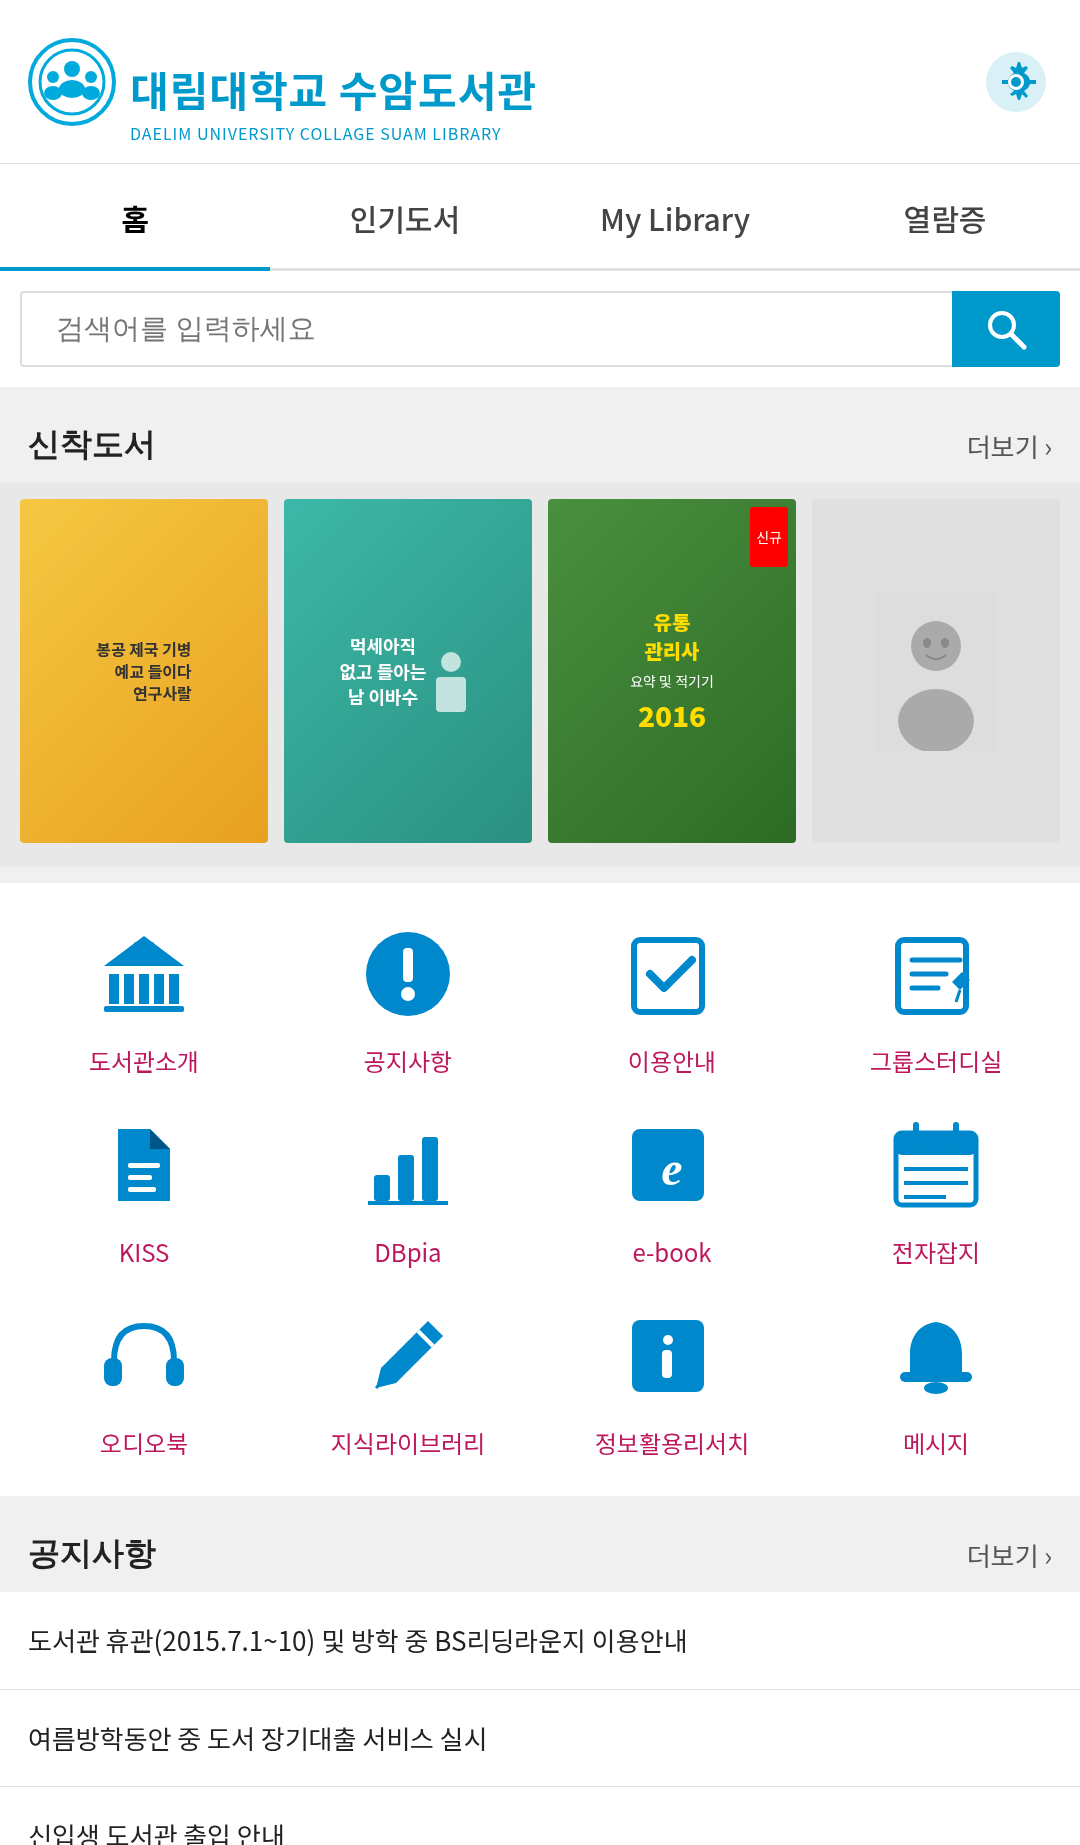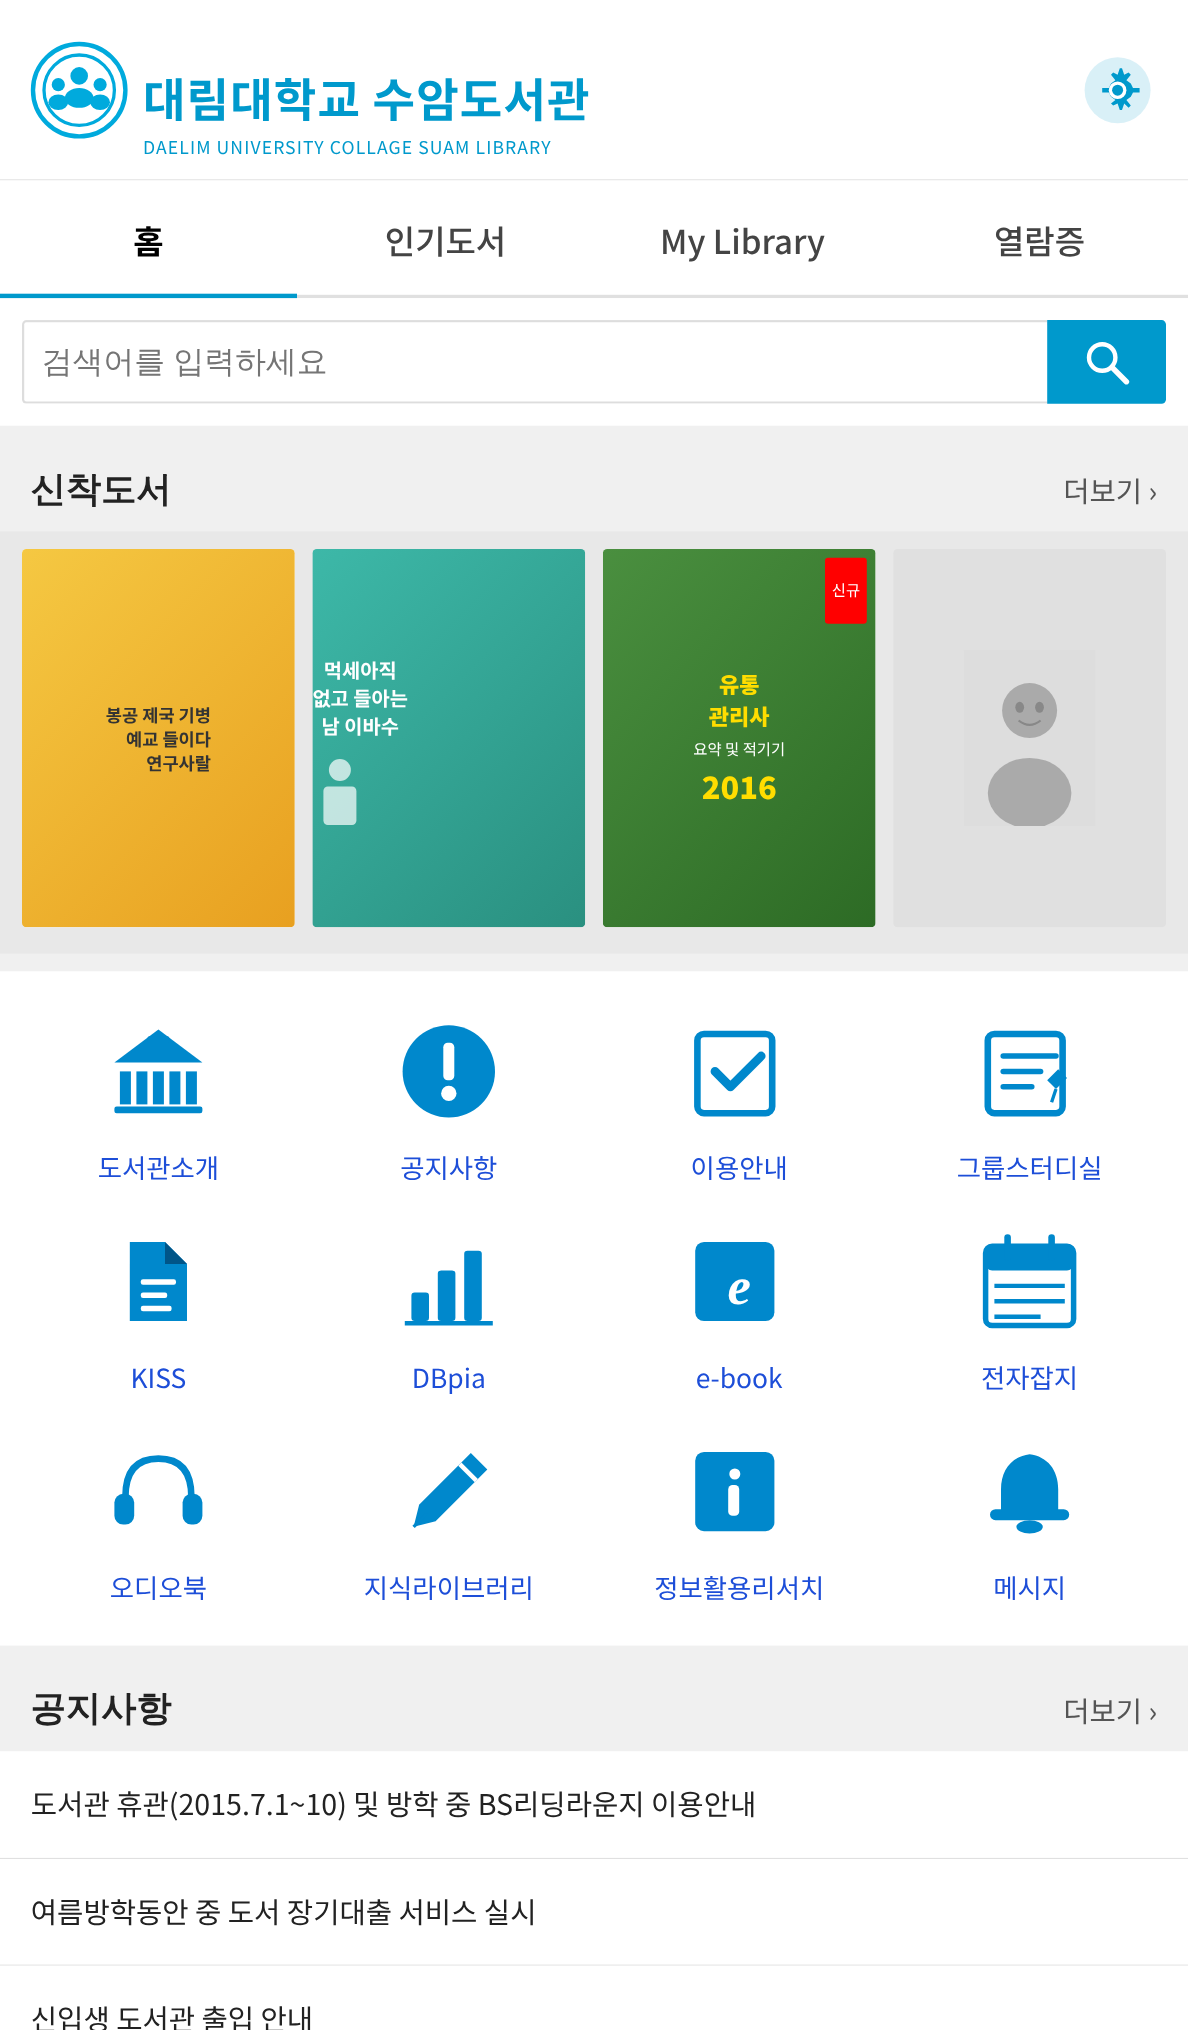--- a/index.html
+++ b/index.html
@@ -99,21 +99,21 @@
       background: #fff;
       padding: 20px 20px 20px;
       display: flex;
       gap: 0;
       margin-bottom: 16px;
     }
     .search-input {
       flex: 1;
       border: 2px solid #ddd;
       border-right: none;
-      padding: 20px 16px;
+      padding: 20px 34px;
       font-size: 28px;
       color: #aaa;
       outline: none;
       border-radius: 4px 0 0 4px;
     }
     .search-button {
       background: #0099cc;
       border: none;
       padding: 0 30px;
       cursor: pointer;
@@ -211,21 +211,21 @@
     }
     .icon-circle {
       width: 110px;
       height: 110px;
       display: flex;
       align-items: center;
       justify-content: center;
     }
     .icon-label {
       font-size: 24px;
-      color: #1d4ed8;
+      color: #be185d;
       text-align: center;
     }
 
     
     .announcements-section {
       background: #f0f0f0;
     }
     .announcement-item {
       background: #fff;
       border-bottom: 1px solid #e0e0e0;
@@ -308,21 +308,21 @@
 
   <div class="book-cover">
     <div class="book1" style="width:100%;height:100%;display:flex;align-items:center;justify-content:center;padding:8px;">
       <div class="book1-text">
         봉공 제국 기병<br>예교 들이다<br>연구사랄
       </div>
     </div>
   </div>
 
   <div class="book-cover">
-    <div class="book2" style="width:100%;height:100%;display:flex;flex-direction:column;align-items:flex-start;justify-content:center;">
+    <div class="book2" style="width:100%;height:100%;display:flex;flex-direction:row;align-items:center;justify-content:center;">
       <div style="color:#fff;font-size:18px;font-weight:700;text-align:center;line-height:1.4;">먹세아직<br>없고 들아는<br>남 이바수</div>
       <div style="width:50px;height:60px;margin-top:12px;">
         <svg viewBox="0 0 50 70" width="50" height="70">
           <circle cx="25" cy="15" r="10" fill="#fff" opacity="0.7"></circle>
           <rect x="10" y="30" width="30" height="35" rx="4" fill="#fff" opacity="0.7"></rect>
         </svg>
       </div>
     </div>
   </div>
 

